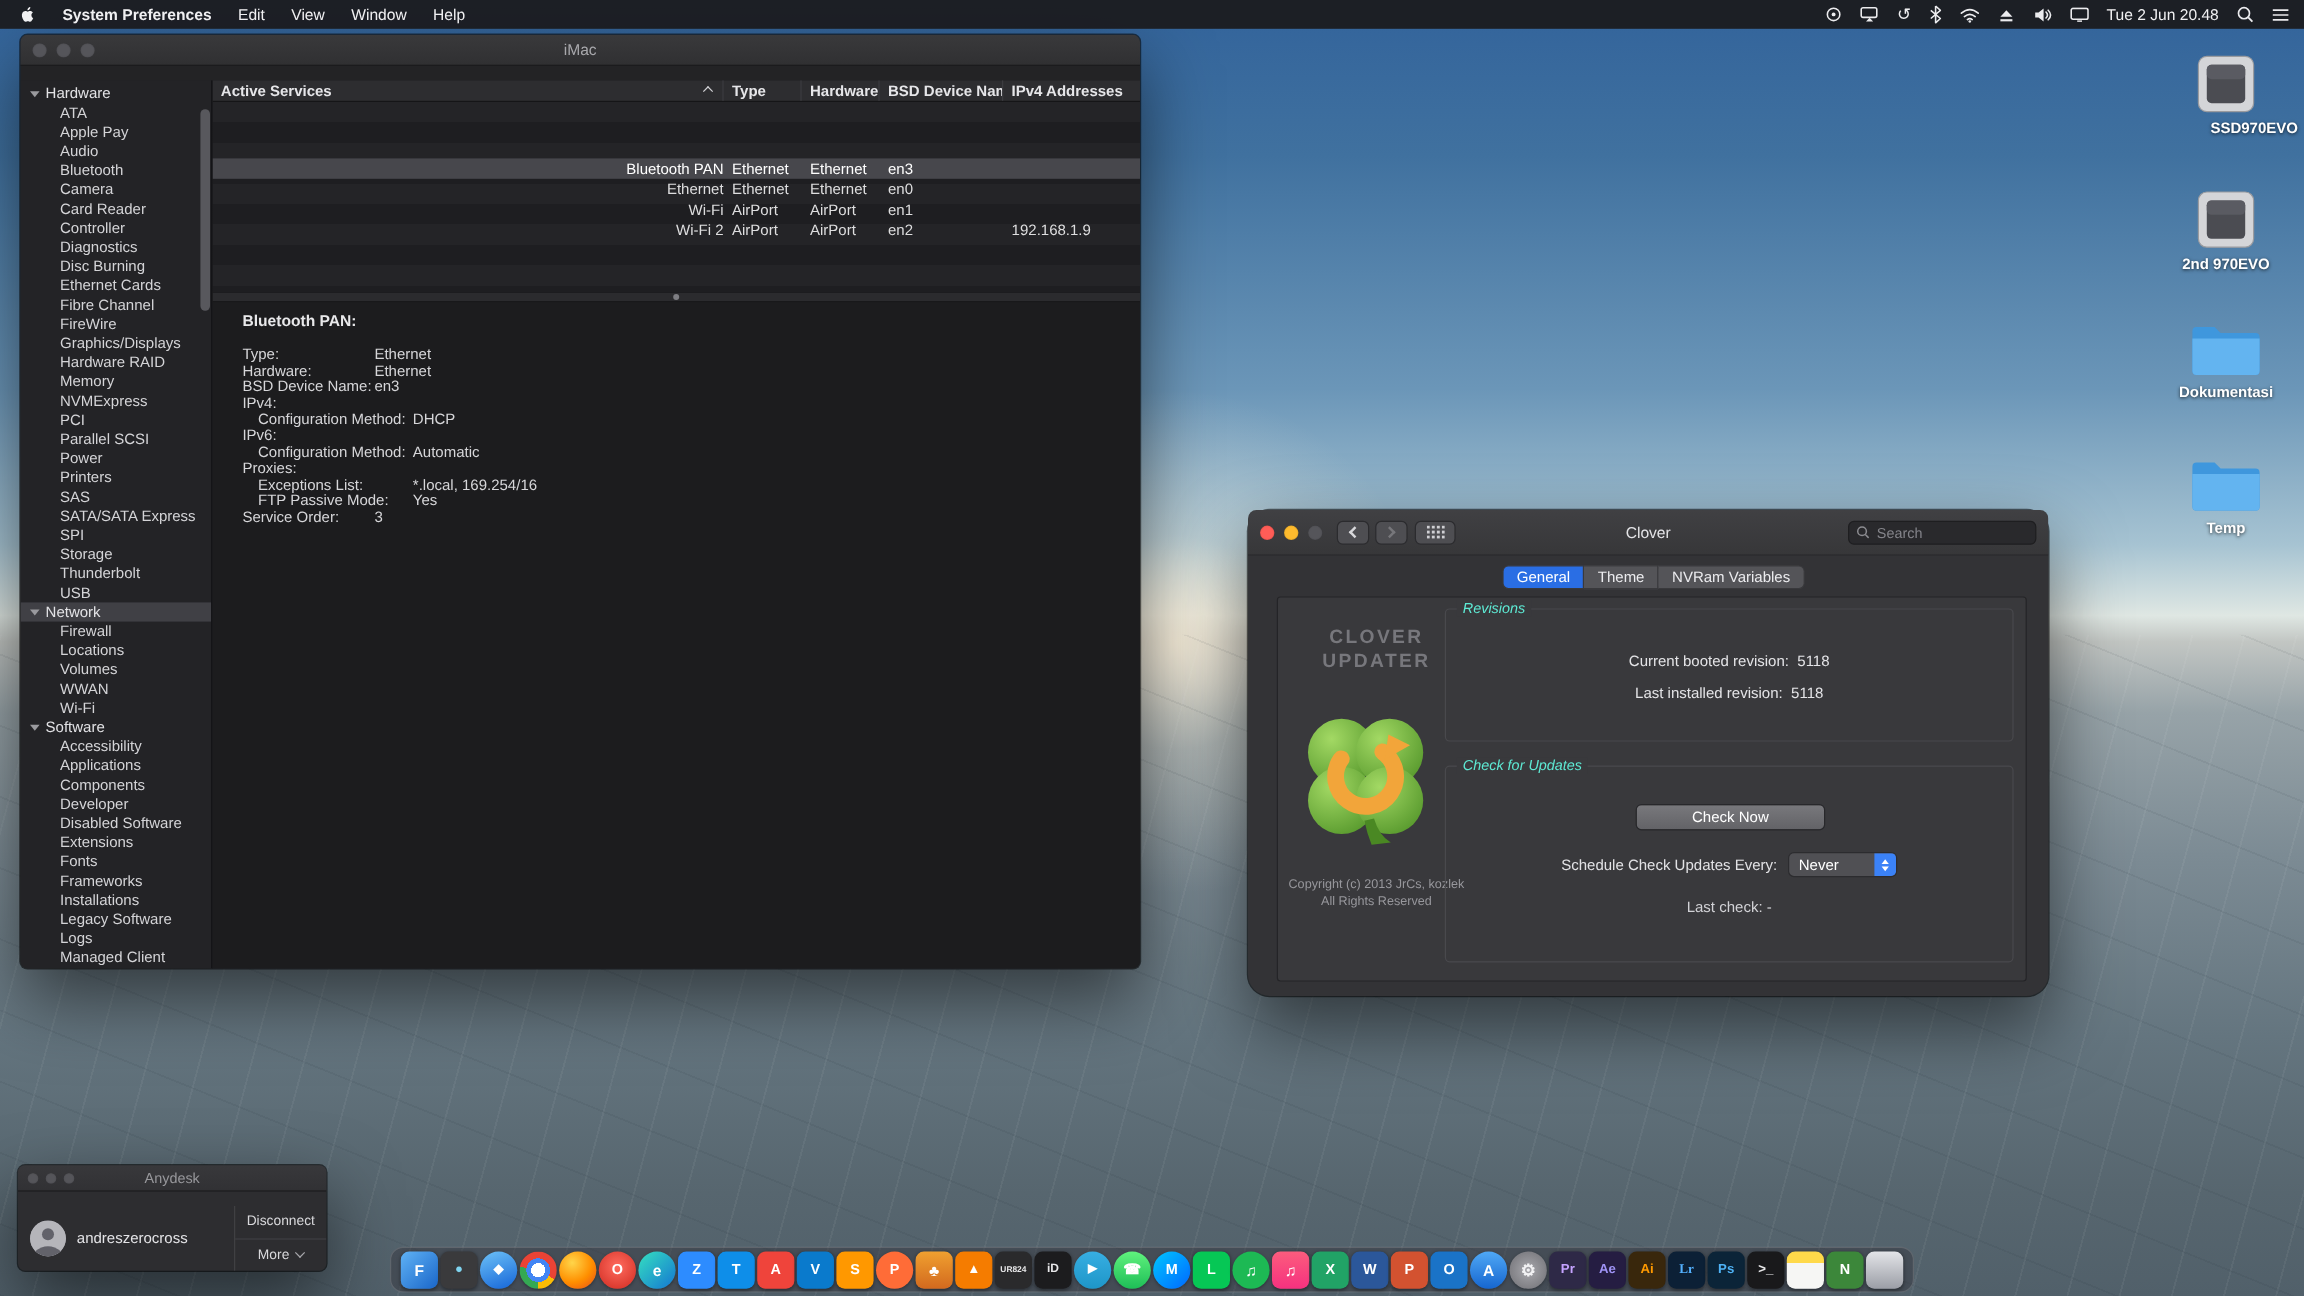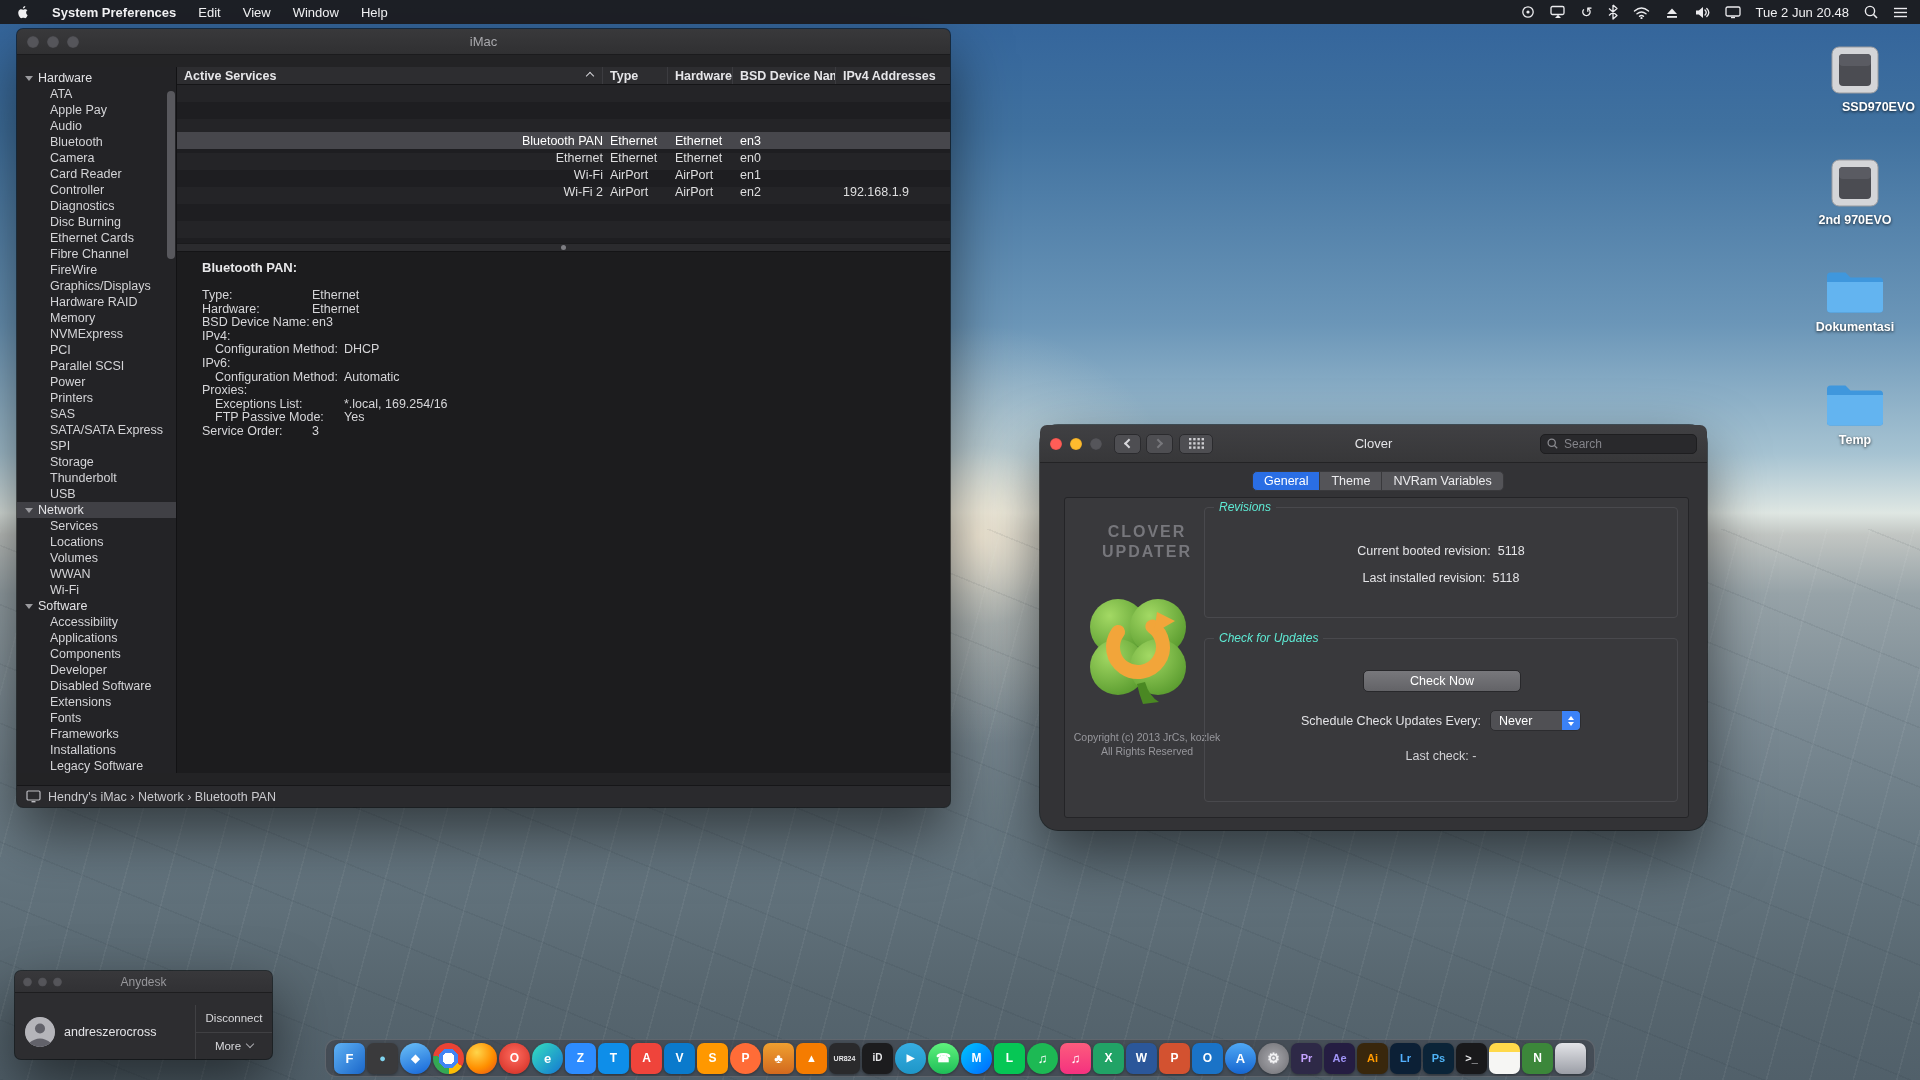--- a/index.html
+++ b/index.html
@@ -390,21 +390,21 @@
               <span class="slbl">USB</span>
             </div>
 
             <div class="si-srow section selected">
               <span class="tri"></span>
               <span class="slbl">Network</span>
             </div>
 
             <div class="si-srow item">
 
-              <span class="slbl">Services</span>
+              <span class="slbl">Firewall</span>
             </div>
 
             <div class="si-srow item">
 
               <span class="slbl">Locations</span>
             </div>
 
             <div class="si-srow item">
 
               <span class="slbl">Volumes</span>
@@ -589,27 +589,20 @@
                 <span class="dv">Yes</span>
               </div>
 
               <div class="dline">
                 <span class="dl">Service Order:</span>
                 <span class="dv">3</span>
               </div>
             </div>
         </div>
       </div>
-    </div>
-    <div class="si-foot">
-      <svg width="15" height="13" viewBox="0 0 15 13">
-          <rect x="1" y="1" width="13" height="9" rx="1.2" fill="none" stroke="#bdbdc2" stroke-width="1.2"></rect>
-          <rect x="5.5" y="11" width="4" height="1.4" fill="#bdbdc2"></rect>
-        </svg>
-      <span>Hendry's iMac  ›  Network  ›  Bluetooth PAN</span>
     </div>
   </div>
 
   <div class="window cl-window">
     <div class="cl-titlebar">
       <div class="tl-group">
         <span class="tl red"></span>
         <span class="tl yellow"></span>
         <span class="tl gray"></span>
       </div>
@@ -893,21 +886,21 @@
       </div>
 
       <div class="dock-icon" style="background: rgb(37, 29, 66);">
         <span class="dg" style="color: rgb(159, 147, 245); font-size: 11px;">Ae</span>
       </div>
 
       <div class="dock-icon" style="background: rgb(57, 39, 12);">
         <span class="dg" style="color: rgb(255, 154, 0); font-size: 11px;">Ai</span>
       </div>
 
-      <div class="dock-icon" style="background: rgb(12, 32, 54);">
+      <div class="dock-icon" style="background: rgb(12, 32, 54); font-family: Liberation Serif, serif;">
         <span class="dg" style="color: rgb(84, 177, 255); font-size: 11px;">Lr</span>
       </div>
 
       <div class="dock-icon" style="background: rgb(11, 36, 56);">
         <span class="dg" style="color: rgb(79, 179, 246); font-size: 11px;">Ps</span>
       </div>
 
       <div class="dock-icon" style="background: rgb(25, 25, 27);">
         <span class="dg" style="color: rgb(232, 232, 234); font-size: 11px;">&gt;_</span>
       </div>

